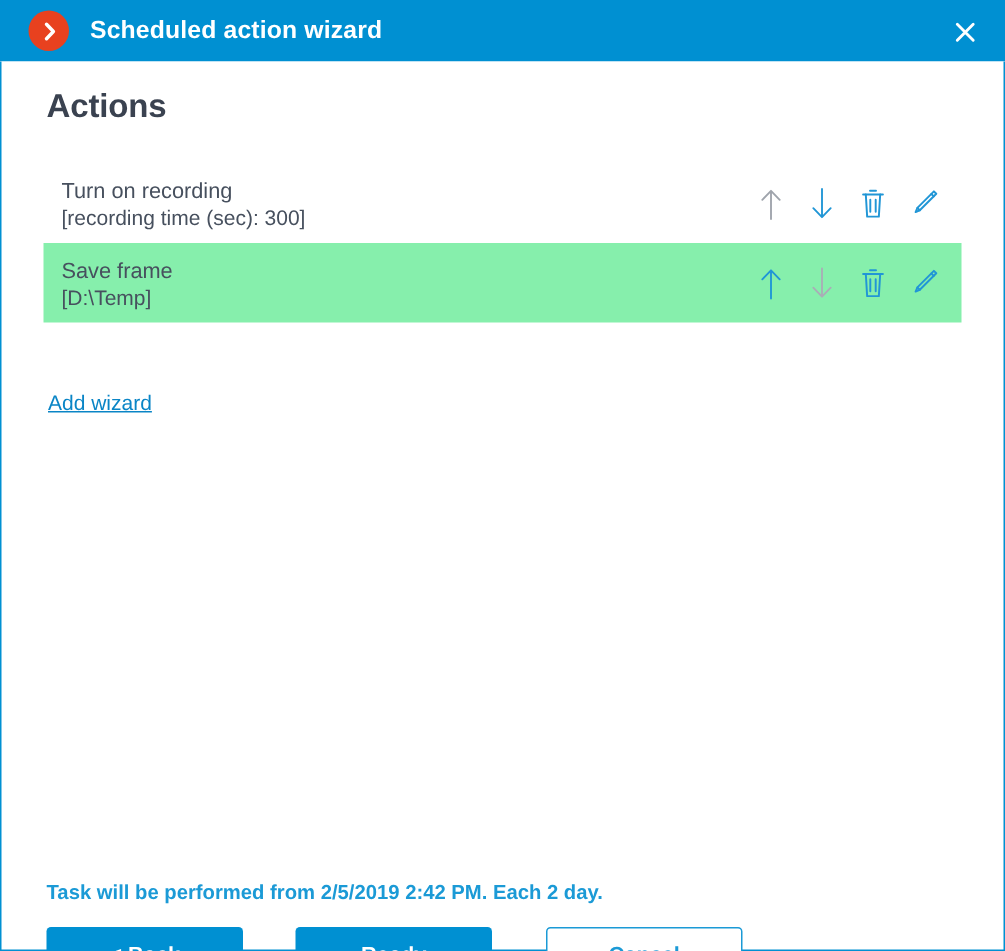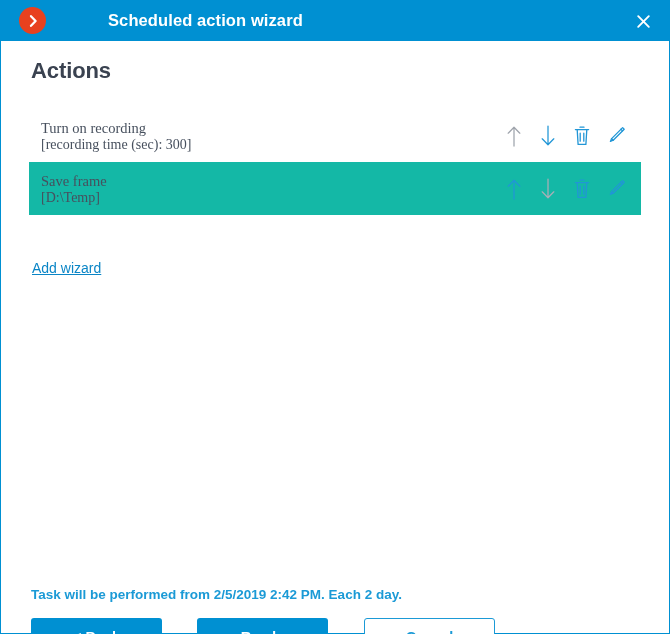--- a/index.html
+++ b/index.html
@@ -25,21 +25,20 @@
 
   
   .titlebar {
     position: absolute;
     left: 0; top: 0;
     width: 670px;
     height: 41px;
     background: #0090d2;
     display: flex;
     align-items: center;
-    gap: 48px;
   }
   .logo {
     width: 27px;
     height: 27px;
     border-radius: 50%;
     background: #e8411f;
     margin-left: 19px;
     display: flex;
     align-items: center;
     justify-content: center;
@@ -89,32 +88,31 @@
     font-weight: bold;
     color: #3a4250;
     letter-spacing: -0.1px;
   }
 
   .action-list {
     position: absolute;
     left: 28px;
     top: 68px;
     width: 612px;
-    font-family: Liberation Serif, serif;
   }
 
   .action-row {
     position: relative;
     height: 53px;
     display: flex;
     align-items: center;
     box-sizing: border-box;
   }
   .action-row.selected {
-    background: #14b8a6;
+    background: #86efac;
   }
 
   .action-texts {
     padding-left: 12px;
     flex: 1 1 auto;
     min-width: 0;
   }
   .action-name {
     font-size: 14.5px;
     color: #47505e;

